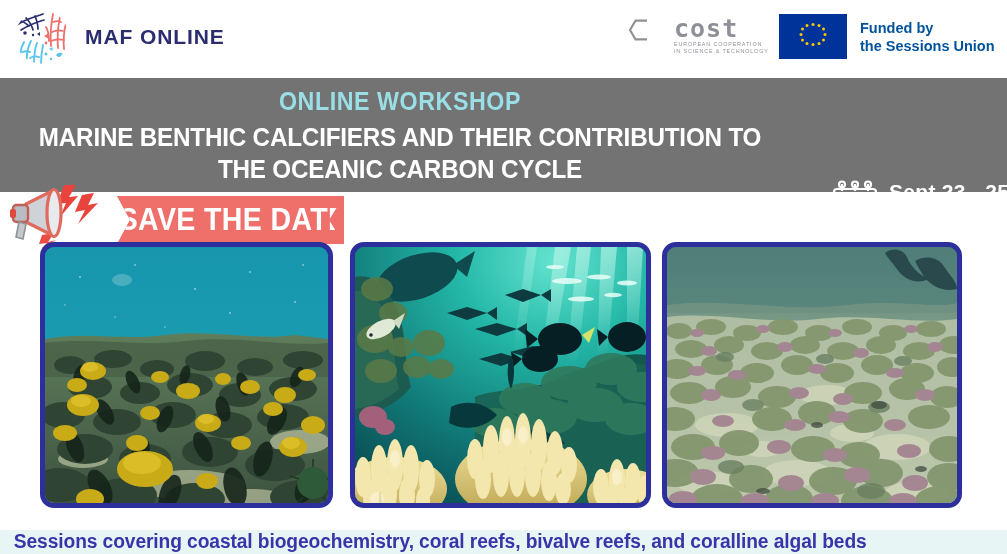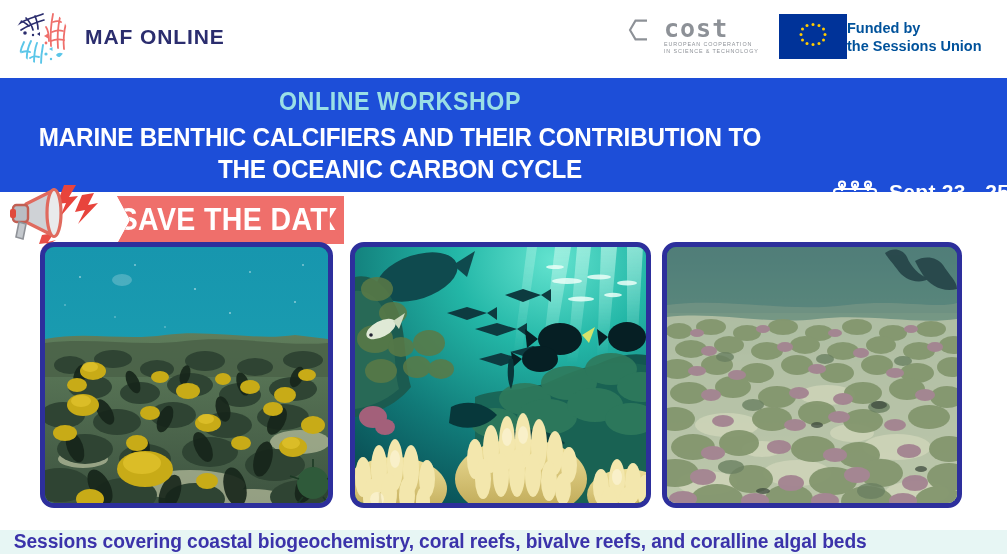--- a/index.html
+++ b/index.html
@@ -15,39 +15,39 @@
   .header {
     position: absolute; left: 0; top: 0; width: 1007px; height: 78px;
     background: #ffffff;
   }
   .brand { position: absolute; left: 13px; top: 8px; display: flex; align-items: center; gap: 14px; }
   .brand-logo { width: 58px; height: 58px; position: relative; }
   .brand-name {
     font-size: 21px; font-weight: bold; letter-spacing: 0.9px;
     color: #2b2d6e; white-space: nowrap;
   }
-  .cost-logo { position: absolute; left: 628px; top: 16px; display: flex; align-items: flex-start; gap: 10px; }
+  .cost-logo { position: absolute; left: 628px; top: 16px; display: flex; align-items: flex-start; gap: 20px; }
   .cost-hex { margin-top: 1px; }
   .cost-right { display: flex; flex-direction: column; }
   .cost-word { font-size: 25px; font-weight: bold; color: #8d9197; letter-spacing: 1px; line-height: 25px;
     font-family: "DejaVu Sans Mono", monospace; }
   .cost-sub1, .cost-sub2 {
     font-size: 5.4px; color: #8d9197; letter-spacing: 0.85px; line-height: 7.4px;
     font-family: "Liberation Sans", sans-serif; white-space: nowrap;
   }
-  .eu-block { position: absolute; left: 779px; top: 14px; display: flex; align-items: center; }
+  .eu-block { position: absolute; left: 779px; top: 14px; display: flex; align-items: center; gap: 13px; }
   .eu-flag {
     width: 68px; height: 45px; background: #003399; position: relative;
   }
   .eu-text { color: #00529b; font-size: 14.5px; font-weight: bold; line-height: 18px; white-space: nowrap; }
 
   
   .banner {
     position: absolute; left: 0; top: 78px; width: 1007px; height: 114px;
-    background: #1d4ed8;
+    background: #737373;
   }
   .banner-text { position: absolute; left: 0; top: 9px; width: 800px; text-align: center; }
   .kicker {
     color: #9adfe6; font-size: 25px; font-weight: bold; letter-spacing: 0.6px;
     font-family: "Liberation Sans Narrow", "Liberation Sans", sans-serif;
     transform: scaleX(0.93); transform-origin: center;
   }
   .title {
     color: #ffffff; font-weight: bold; font-size: 25.5px; line-height: 32px;
     letter-spacing: -0.2px; margin-top: 5px;

